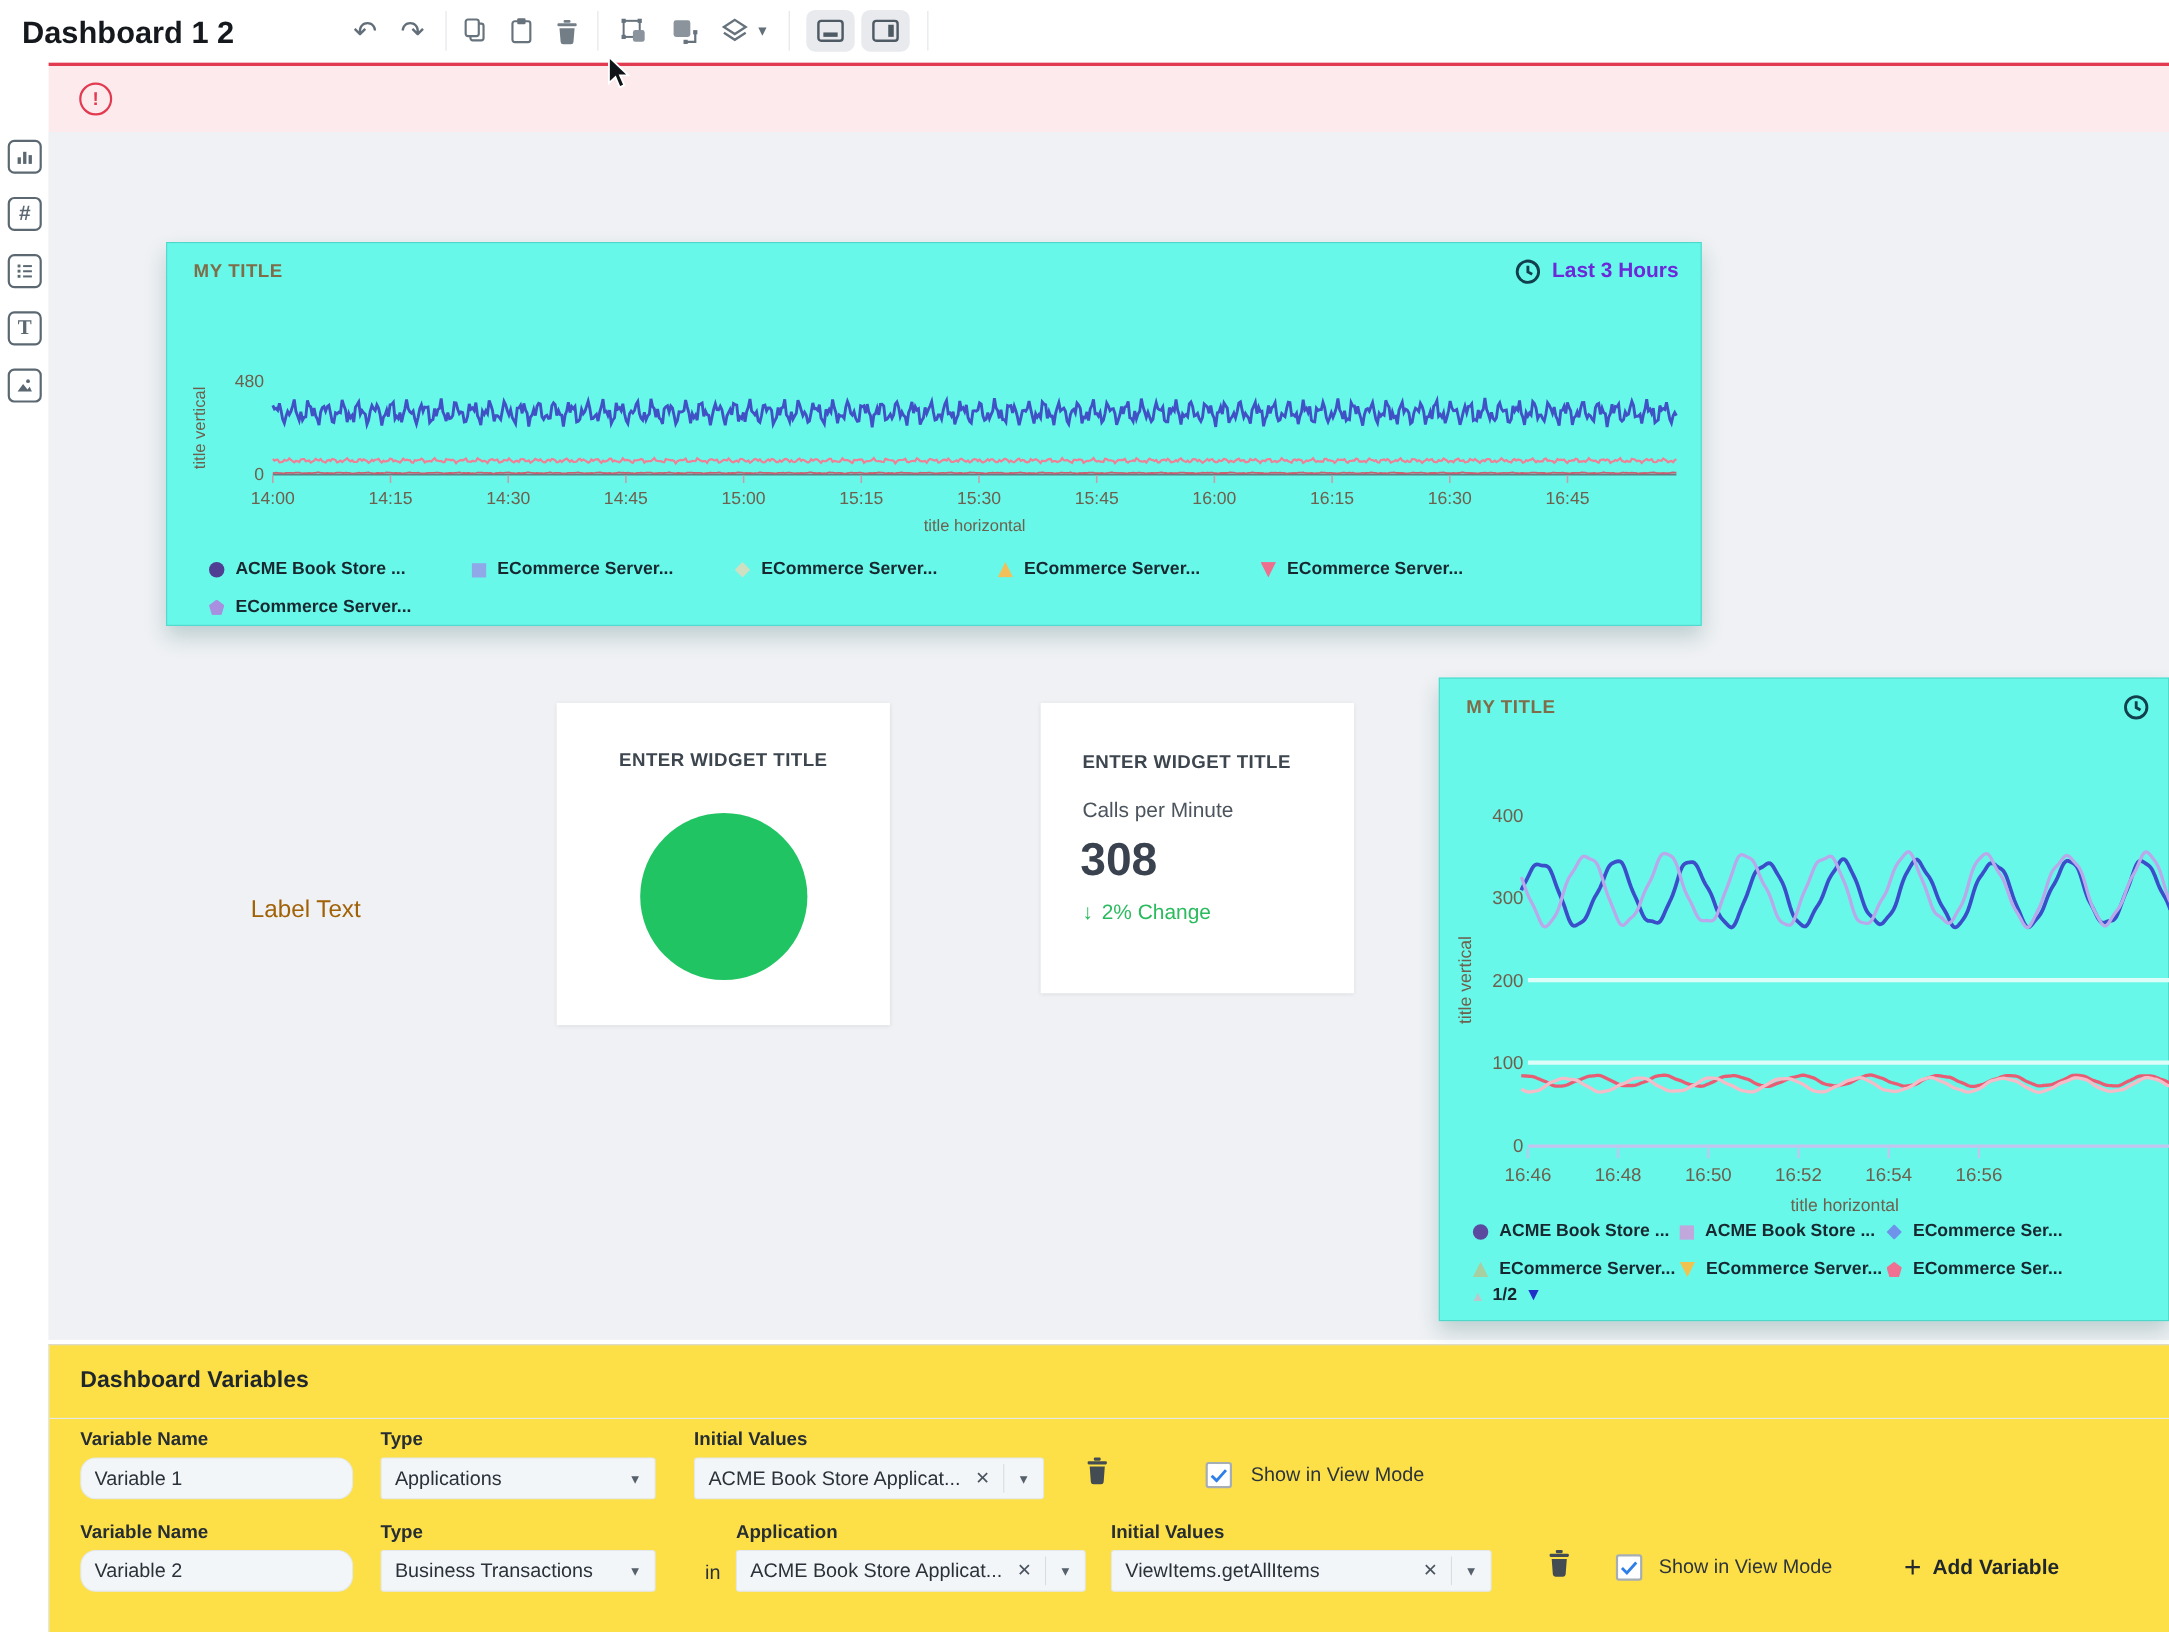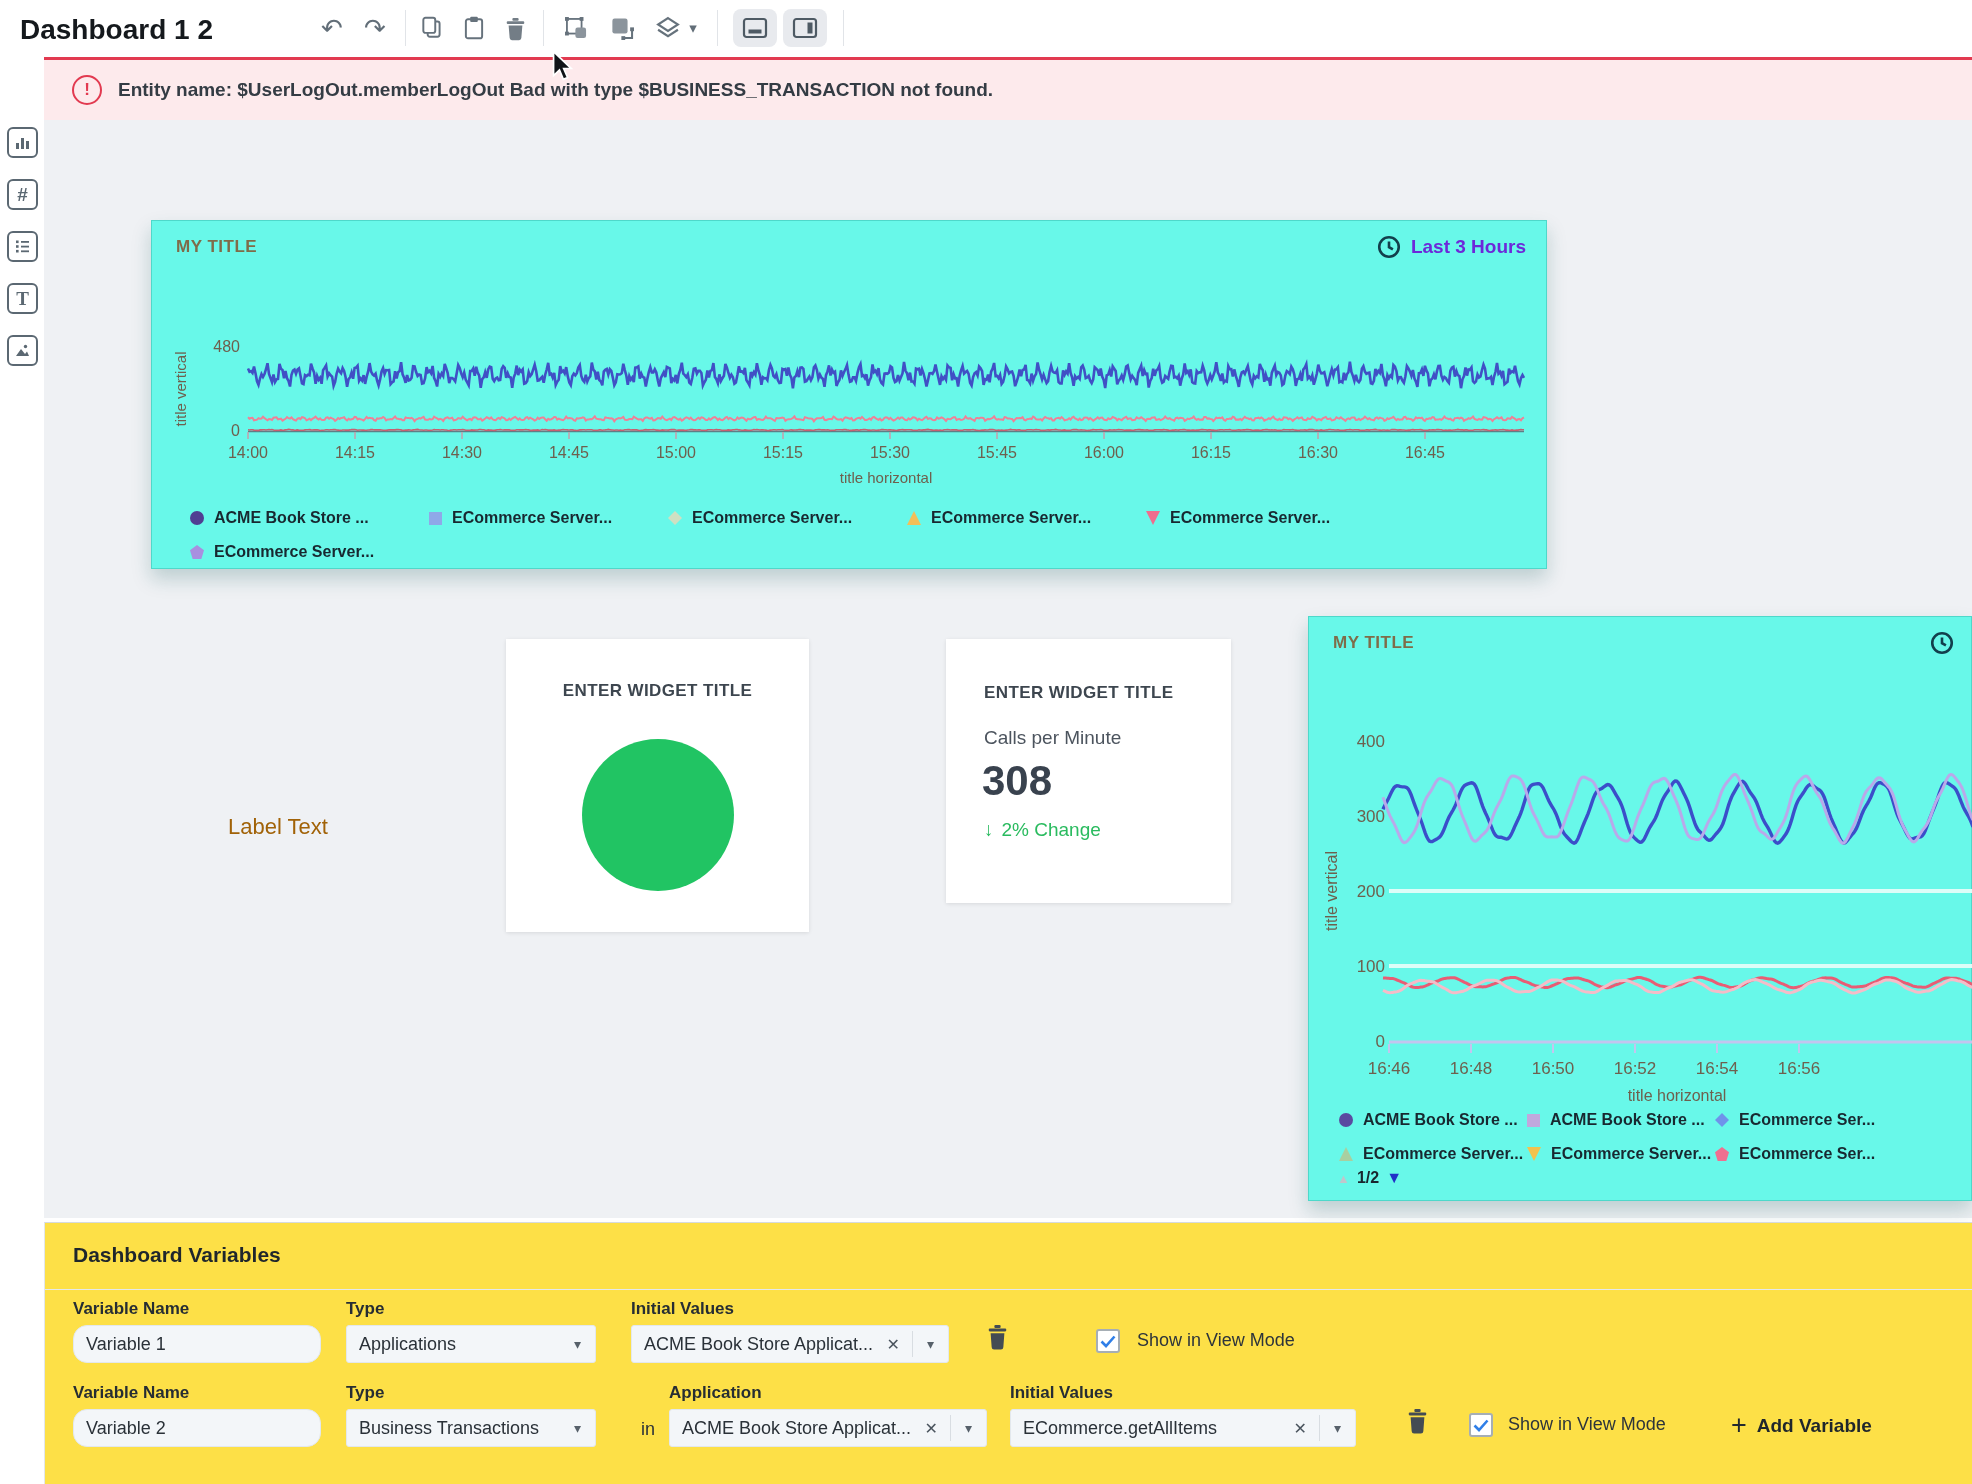--- a/index.html
+++ b/index.html
@@ -163,21 +163,20 @@
         </svg>
       </button>
 
     <div class="tb-sep" style="left:843px"></div>
   </div>
 
   <div id="banner">
     <div id="banner-icon">
       <span>!</span>
       </div>
-    <div id="banner-text">Entity name: $UserLogOut.memberLogOut Bad with type $BUSINESS_TRANSACTION not found.</div>
   </div>
 
   <div id="sidebar">
     <button class="sb-btn" style="top:70px">
       <svg width="17" height="17" viewBox="0 0 17 17" fill="#5b6872">
         <rect x="2" y="9" width="3" height="6"></rect>
           <rect x="7" y="4" width="3" height="11"></rect>
           <rect x="12" y="7" width="3" height="8"></rect>
         </svg>
       </button>
@@ -411,21 +410,21 @@
     <div class="intext" style="left:596px;top:196px;">in</div>
     <div class="fld-label" style="left:624px;top:160px;">Application</div>
     <div class="chip" style="left:624px;top:186px;width:318px;">
       <span class="chip-text">ACME Book Store Applicat...</span>
       <span class="chip-x">✕</span>
       <span class="chip-sep"></span>
       <span class="caret">▾</span>
     </div>
     <div class="fld-label" style="left:965px;top:160px;">Initial Values</div>
     <div class="chip" style="left:965px;top:186px;width:346px;">
-      <span class="chip-text">ECommerce.getAllItems</span>
+      <span class="chip-text">ViewItems.getAllItems</span>
       <span class="chip-x">✕</span>
       <span class="chip-sep"></span>
       <span class="caret">▾</span>
     </div>
     <button class="trash-btn" style="left:1360px;top:184px;">
       <svg width="25" height="28" viewBox="0 0 24 26" fill="#444c53">
         <rect x="9" y="1.5" width="6" height="2.8" rx="1"></rect>
           <rect x="3.6" y="4.8" width="16.8" height="2.8" rx="1"></rect>
         <path d="M5.4 9.4h13.2l-1 13.4a2.3 2.3 0 0 1-2.3 2.1H8.7a2.3 2.3 0 0 1-2.3-2.1z"></path>
         </svg>

